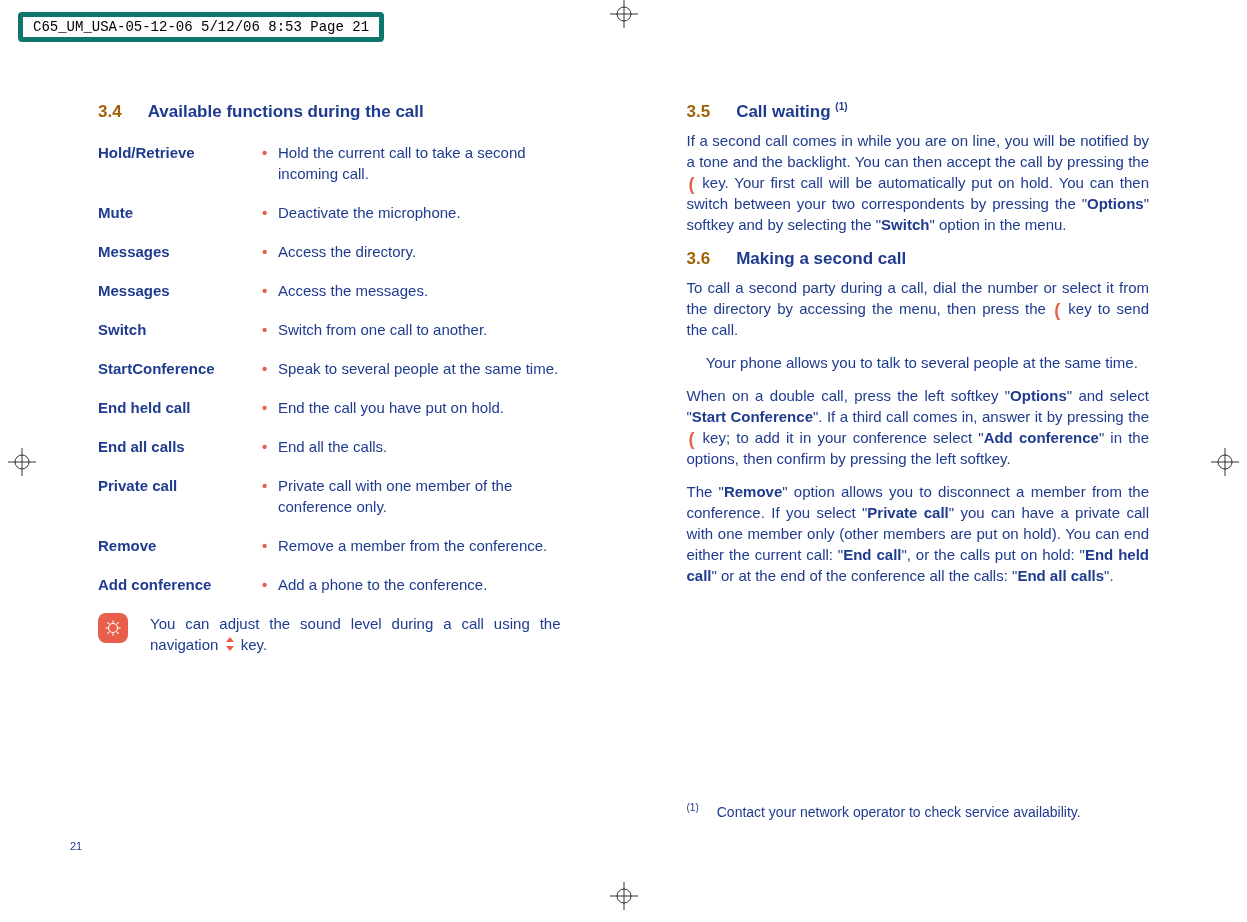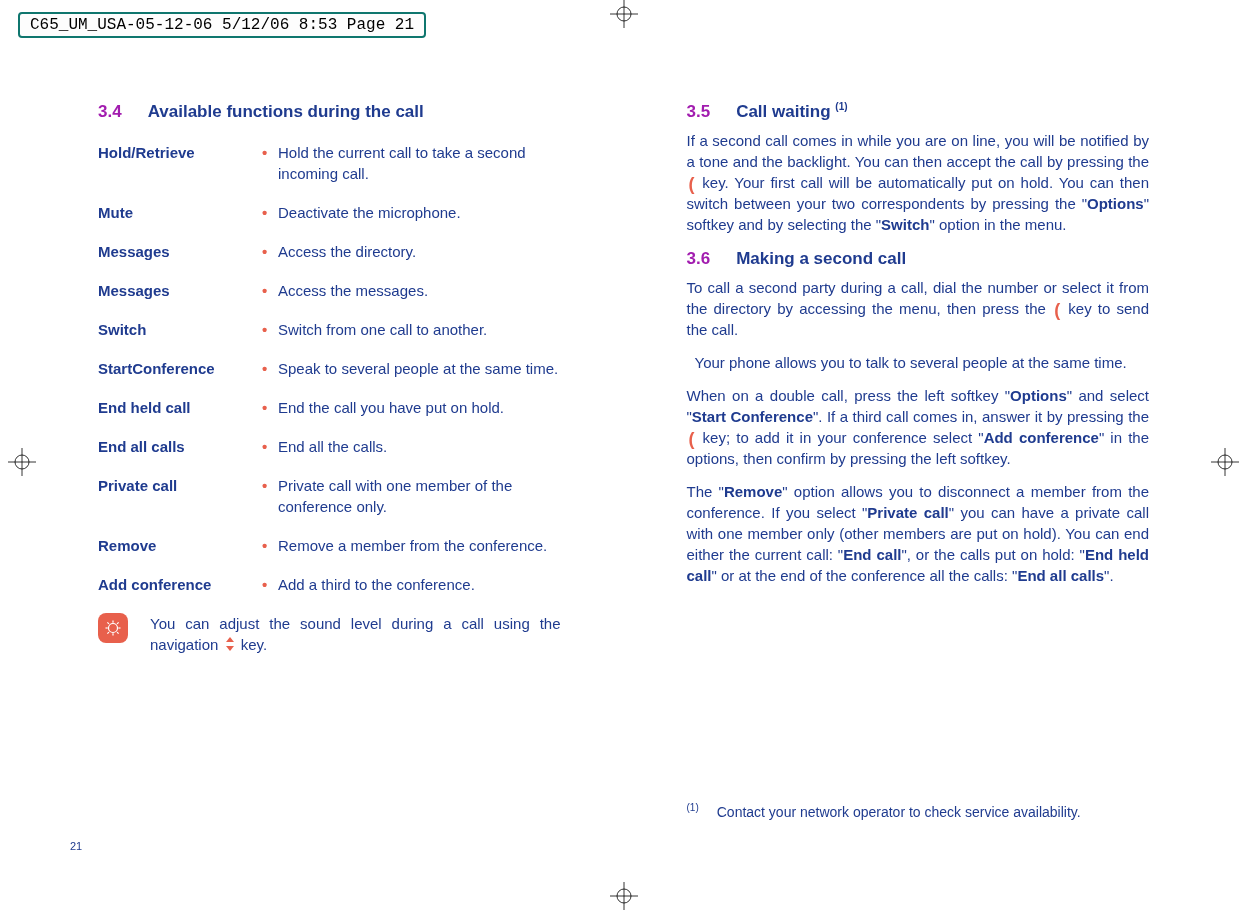--- a/index.html
+++ b/index.html
@@ -9,23 +9,23 @@
     width: 1247px;
     height: 922px;
     font-family: "Gill Sans", "Gill Sans MT", "Trebuchet MS", "Helvetica Neue", Arial, sans-serif;
     color: #1f3b8f;
   }
   .print-header {
     position: absolute;
     top: 12px;
     left: 18px;
     font-family: "Courier New", monospace;
-    font-size: 16px;
+    font-size: 14px;
     color: #000;
-    border: 2px solid #0f766e;
+    border: 5px solid #0f766e;
     padding: 2px 10px;
     border-radius: 4px;
     background: #fdfdfd;
   }
   .reg-mark {
     position: absolute;
     font-size: 22px;
     color: #000;
     pointer-events: none;
   }
@@ -50,21 +50,21 @@
     padding: 20px 28px 40px 28px;
     font-size: 15px;
     line-height: 1.4;
     text-align: justify;
   }
   .sec-head {
     font-weight: bold;
     margin: 10px 0 6px 0;
     font-size: 17px;
   }
-  .sec-head .secnum { color: #a21caf; margin-right: 26px; }
+  .sec-head .secnum { color: #a16207; margin-right: 26px; }
   .sup { font-size: 10px; vertical-align: super; }
   .intro { color: #1f3b8f; margin: 4px 0 8px 0; }
   .funcrow {
     display: flex;
     align-items: flex-start;
     margin: 18px 0;
   }
   .fname { width: 164px; font-weight: bold; flex-shrink: 0; }
   .bullet { width: 16px; color: #e8604c; font-weight: bold; flex-shrink: 0; }
   .fdesc { flex: 1; text-align: left; }
@@ -211,21 +211,21 @@
           <div class="fdesc">Private call with one member of the conference only.</div>
         </div>
         <div class="funcrow">
           <div class="fname">Remove</div>
           <div class="bullet">•</div>
           <div class="fdesc">Remove a member from the conference.</div>
         </div>
         <div class="funcrow">
           <div class="fname">Add conference</div>
           <div class="bullet">•</div>
-          <div class="fdesc">Add a third to the conference.</div>
+          <div class="fdesc">Add a phone to the conference.</div>
         </div>
       </div>
 
     <div class="note-row">
       <div class="note-icon">
         <svg viewBox="0 0 24 24">
             <circle cx="12" cy="12" r="6"></circle>
             <line x1="12" y1="2" x2="12" y2="5"></line>
             <line x1="12" y1="19" x2="12" y2="22"></line>
             <line x1="2" y1="12" x2="5" y2="12"></line>
@@ -260,21 +260,21 @@
       <span>If a second call comes in while you are on line, you will be notified by a tone and the backlight. You can then accept the call by pressing the </span><span class="key-icon">(</span><span> key. Your first call will be automatically put on hold. You can then switch between your two correspondents by pressing the "</span><span class="bold">Options</span><span>" softkey and by selecting the "</span><span class="bold">Switch</span><span>" option in the menu.</span>
     </p>
 
     <div class="sec-head">
       <span class="secnum">3.6</span><span>Making a second call</span>
     </div>
     <p>
       <span>To call a second party during a call, dial the number or select it from the directory by accessing the menu, then press the </span><span class="key-icon">(</span><span> key to send the call.</span>
     </p>
 
-    <p style="text-align:left;margin-left:8px;">Your phone allows you to talk to several people at the same time.</p>
+    <p style="text-align:center;margin-left:8px;">Your phone allows you to talk to several people at the same time.</p>
     <p>
       <span>When on a double call, press the left softkey "</span><span class="bold">Options</span><span>" and select "</span><span class="bold">Start Conference</span><span>". If a third call comes in, answer it by pressing the </span><span class="key-icon">(</span><span> key; to add it in your conference select "</span><span class="bold">Add conference</span><span>" in the options, then confirm by pressing the left softkey.</span>
     </p>
     <p>
       <span>The "</span><span class="bold">Remove</span><span>" option allows you to disconnect a member from the conference. If you select "</span><span class="bold">Private call</span><span>" you can have a private call with one member only (other members are put on hold). You can end either the current call: "</span><span class="bold">End call</span><span>", or the calls put on hold: "</span><span class="bold">End held call</span><span>" or at the end of the conference all the calls: "</span><span class="bold">End all calls</span><span>".</span>
     </p>
 
     <div class="footnote">
       <span class="sup">(1)</span><span>Contact your network operator to check service availability.</span>
     </div>

